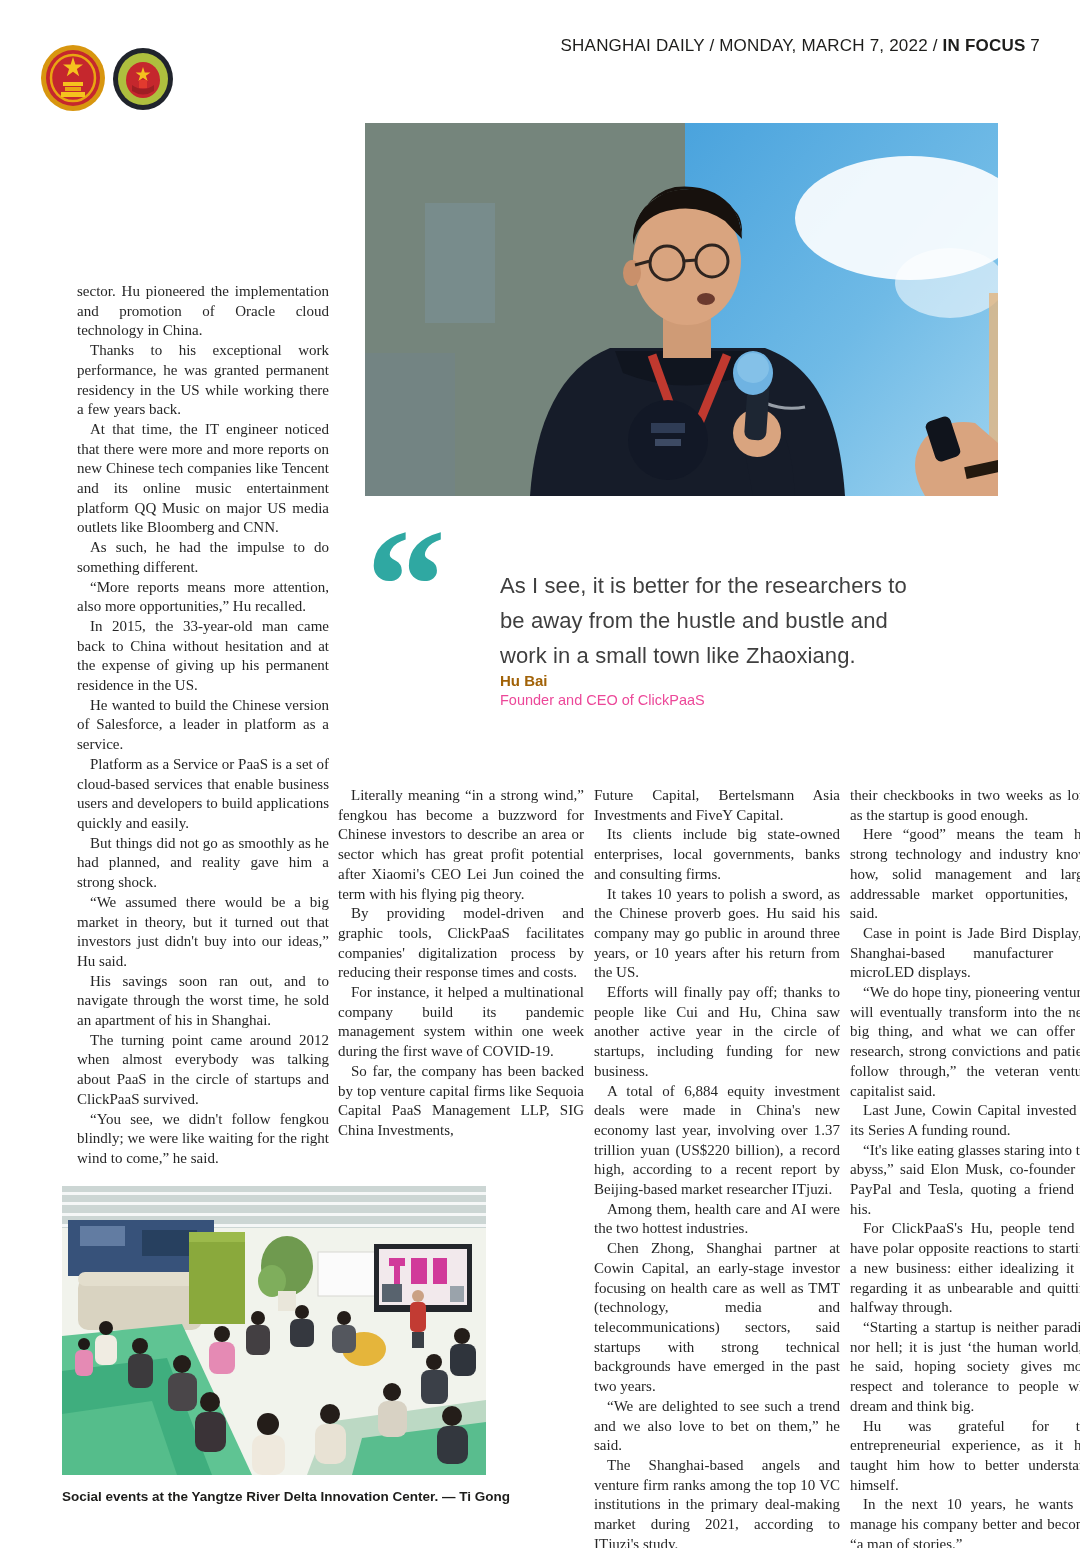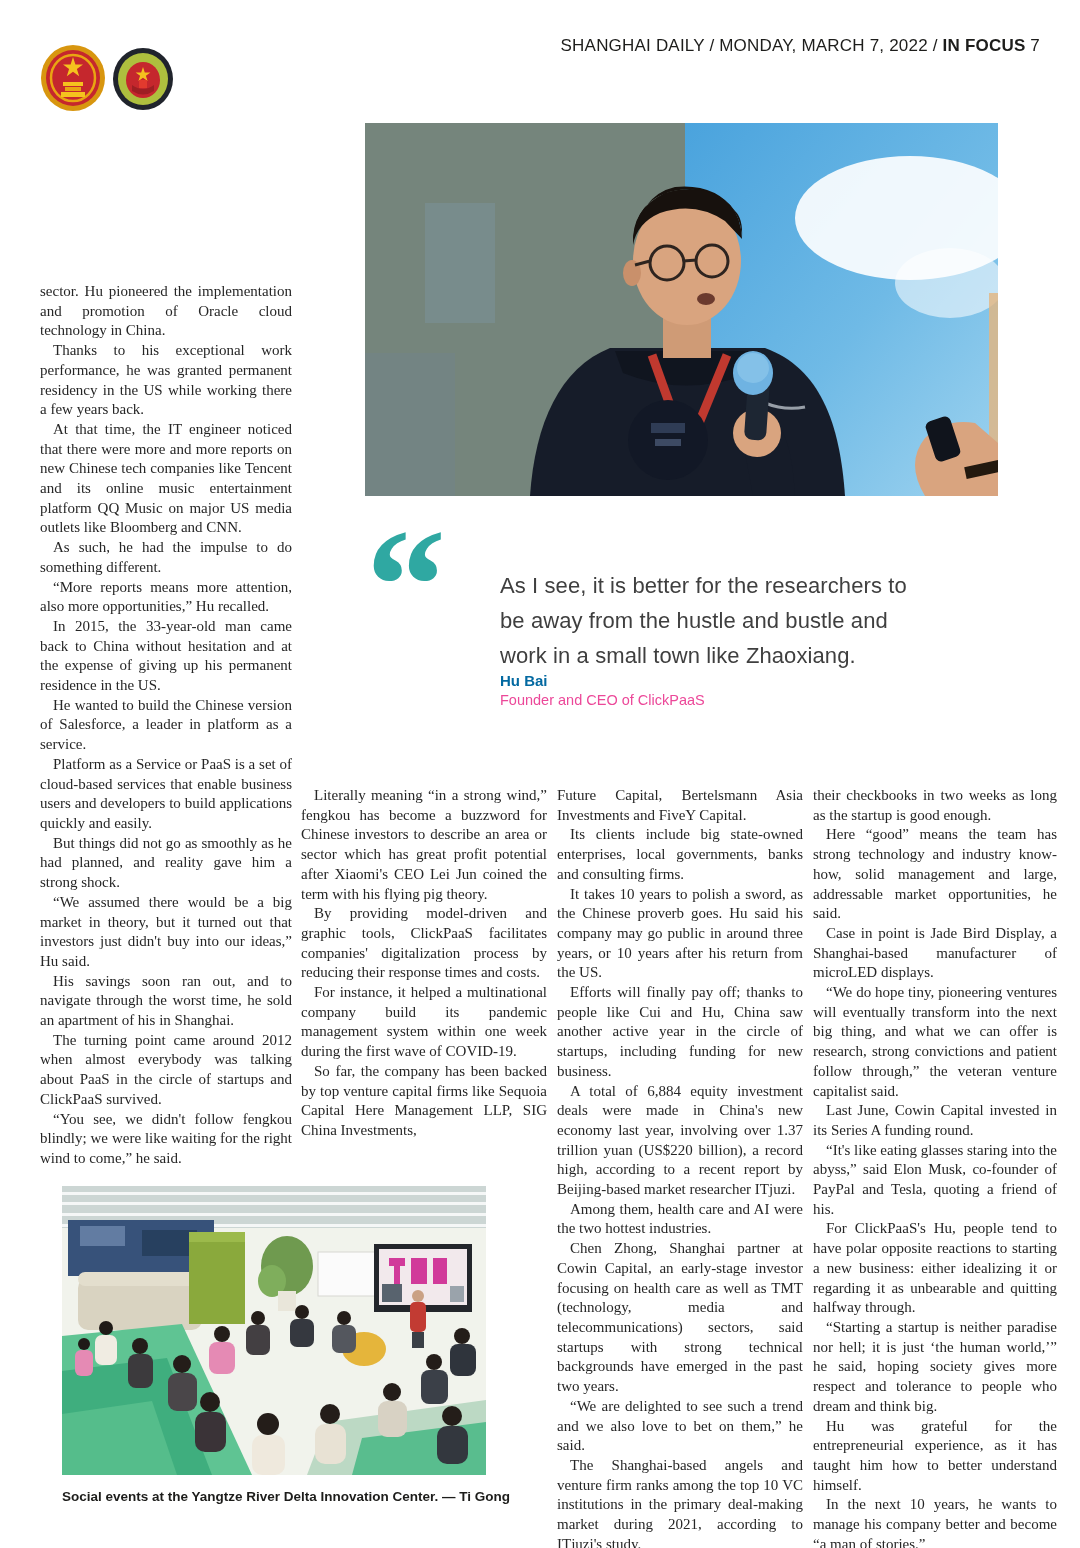--- a/index.html
+++ b/index.html
@@ -29,29 +29,29 @@
   .quote-mark {
     left:366px; top:506px; font-family:"Liberation Serif", serif; font-weight:bold;
     font-size:160px; line-height:1; height:120px; overflow:hidden;
   }
   .quote-text {
     left:500px; top:568px; width:430px; font-family:"Liberation Sans", sans-serif;
     font-size:22px; line-height:35px; color:#3f3f3f; letter-spacing:0.1px;
   }
   .quote-author {
     left:500px; top:672px; font-family:"Liberation Sans", sans-serif;
-    font-size:15px; font-weight:bold; color:#0369a1;
+    font-size:15px; font-weight:bold; color:#a16207;
   }
   .quote-author-title {
     left:500px; top:692px; font-family:"Liberation Sans", sans-serif;
     font-size:14.5px; color:#ec4899;
   }
 
   
-  .col { font-size:15px; line-height:19.7px; text-align:justify; }
+  .col { font-size:15px; line-height:19.7px; text-align:justify;margin-left:37px; }
   .col p { margin:0; text-indent:13px; }
   .col.cont p:first-child { text-indent:0; }
   .col1 { left:40px;  top:282px; width:252px; }
   .col2 { left:301px; top:786px; width:246px; }
   .col3 { left:557px; top:786px; width:246px; }
   .col4 { left:813px; top:786px; width:244px; }
 
   
   .bottom-photo { left:62px; top:1186px; width:424px; height:289px; background:#eef0ea; }
   .bottom-photo svg { display:block; }
@@ -161,21 +161,21 @@
     <p>But things did not go as smoothly as he had planned, and reality gave him a strong shock.</p>
     <p>“We assumed there would be a big market in theory, but it turned out that investors just didn't buy into our ideas,” Hu said.</p>
     <p>His savings soon ran out, and to navigate through the worst time, he sold an apartment of his in Shanghai.</p>
     <p>The turning point came around 2012 when almost everybody was talking about PaaS in the circle of startups and ClickPaaS survived.</p>
     <p>“You see, we didn't follow fengkou blindly; we were like waiting for the right wind to come,” he said.</p>
   </div>
 <div class="abs col col2">
     <p>Literally meaning “in a strong wind,” fengkou has become a buzzword for Chinese investors to describe an area or sector which has great profit potential after Xiaomi's CEO Lei Jun coined the term with his flying pig theory.</p>
     <p>By providing model-driven and graphic tools, ClickPaaS facilitates companies' digitalization process by reducing their response times and costs.</p>
     <p>For instance, it helped a multinational company build its pandemic management system within one week during the first wave of COVID-19.</p>
-    <p>So far, the company has been backed by top venture capital firms like Sequoia Capital Here Management LLP, SIG China Investments,</p>
+    <p>So far, the company has been backed by top venture capital firms like Sequoia Capital PaaS Management LLP, SIG China Investments,</p>
   </div>
 <div class="abs col col3 cont">
     <p>Future Capital, Bertelsmann Asia Investments and FiveY Capital.</p>
     <p>Its clients include big state-owned enterprises, local governments, banks and consulting firms.</p>
     <p>It takes 10 years to polish a sword, as the Chinese proverb goes. Hu said his company may go public in around three years, or 10 years after his return from the US.</p>
     <p>Efforts will finally pay off; thanks to people like Cui and Hu, China saw another active year in the circle of startups, including funding for new business.</p>
     <p>A total of 6,884 equity investment deals were made in China's new economy last year, involving over 1.37 trillion yuan (US$220 billion), a record high, according to a recent report by Beijing-based market researcher ITjuzi.</p>
     <p>Among them, health care and AI were the two hottest industries.</p>
     <p>Chen Zhong, Shanghai partner at Cowin Capital, an early-stage investor focusing on health care as well as TMT (technology, media and telecommunications) sectors, said startups with strong technical backgrounds have emerged in the past two years.</p>
     <p>“We are delighted to see such a trend and we also love to bet on them,” he said.</p>

